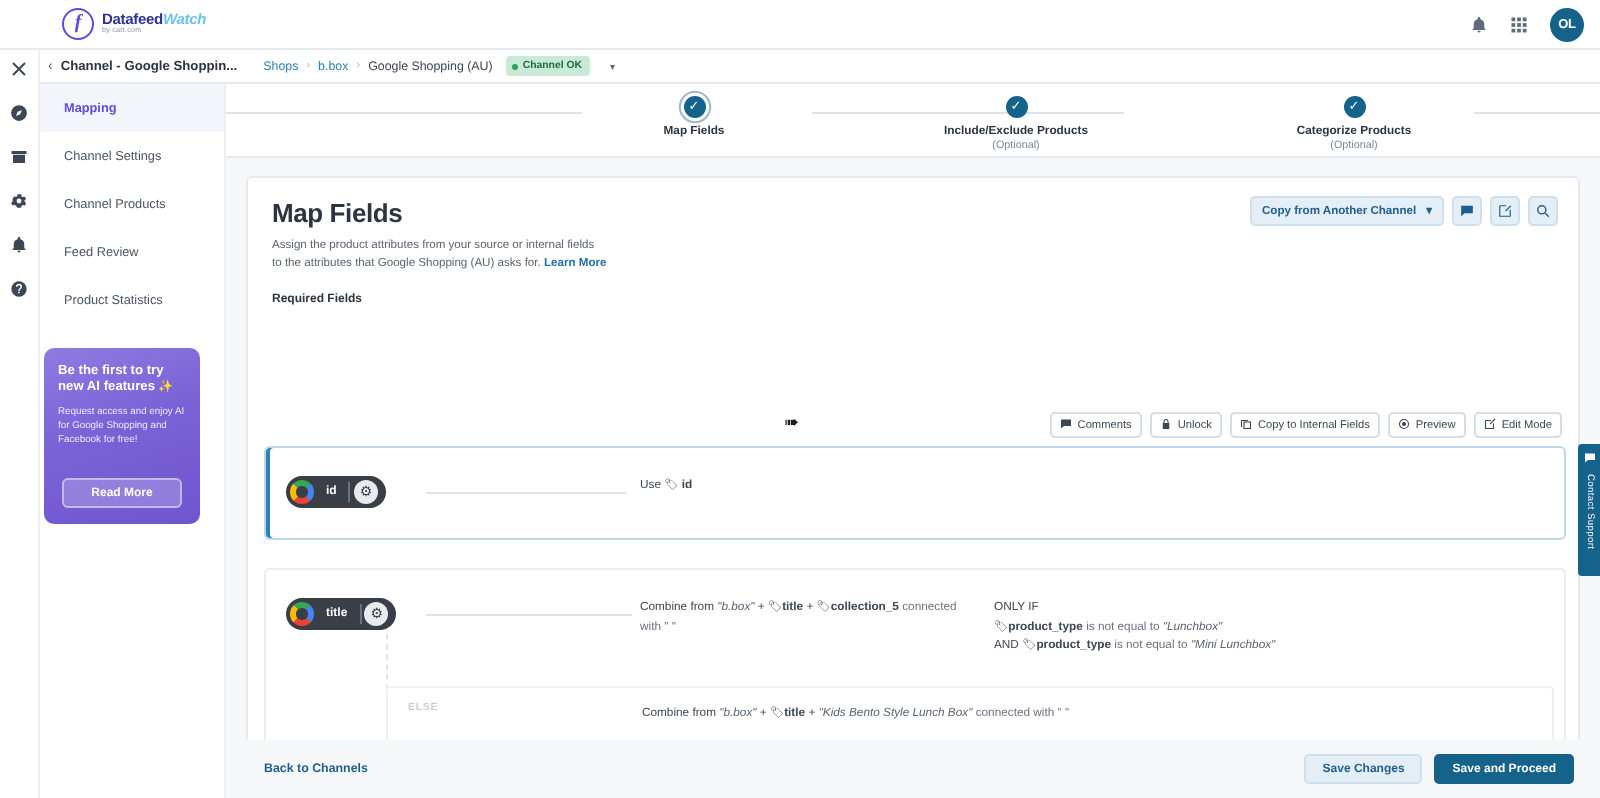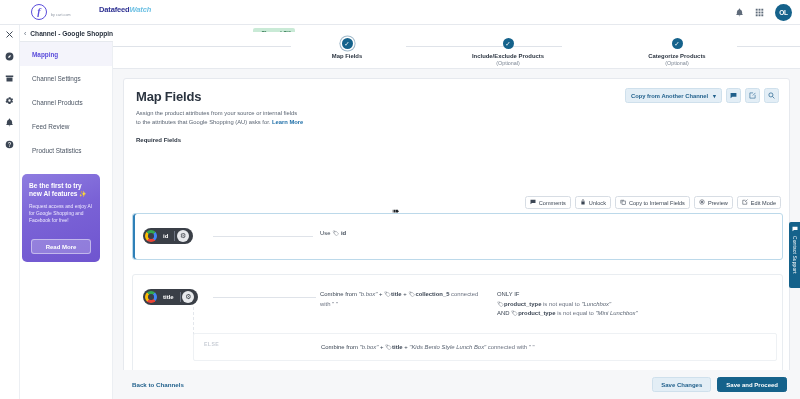--- a/index.html
+++ b/index.html
@@ -21,21 +21,21 @@
   .logo-wrap { display: flex; align-items: center; margin-left: 31px; }
   .logo-mark {
     width: 16px; height: 16px; border-radius: 50%;
     border: 1.4px solid #5b4ddb; color: #5b4ddb;
     display: flex; align-items: center; justify-content: center;
     font-family: "Liberation Serif", serif; font-style: italic;
     font-size: 10px; font-weight: bold; line-height: 1;
   }
   .logo-text { margin-left: 4px; line-height: 1.05; }
   .logo-title { font-size: 7.5px; font-weight: bold; letter-spacing: -0.15px; }
-  .logo-title .b1 { color: #2e3192; margin-left: 48px; }
+  .logo-title .b1 { color: #2e3192; }
   .logo-title .b2 { color: #6ec1e4; font-style: italic; }
   .logo-sub { font-size: 3.6px; color: #8a93a0; letter-spacing: 0.1px; }
 
   .header-right {
     margin-left: auto; margin-right: 8px;
     display: flex; align-items: center; gap: 11px;
   }
   .hicon { color: #5f6b7a; display: flex; align-items: center; justify-content: center; }
   .avatar {
     width: 17px; height: 17px; border-radius: 50%;
@@ -99,21 +99,21 @@
     position: absolute; left: 9px; bottom: 8px; width: 60px; height: 15px;
     background: rgba(255,255,255,0.22);
     border: 0.7px solid rgba(255,255,255,0.45);
     border-radius: 3px; color: #fff;
     font-size: 6px; font-weight: bold;
     display: flex; align-items: center; justify-content: center;
   }
 
   
   .main {
-    position: absolute; left: 113px; top: 32px; width: 687px; height: 357px;
+    position: absolute; left: 113px; top: 42px; width: 687px; height: 357px;
     background: #f6f7f9;
   }
 
   
   .stepper {
     position: absolute; left: 0; top: 0; width: 687px; height: 37px;
     background: #ffffff; border-bottom: 1px solid #e6e9ee;
   }
   .step-line {
     position: absolute; top: 14px; height: 1.2px; background: #dfe3e9;

